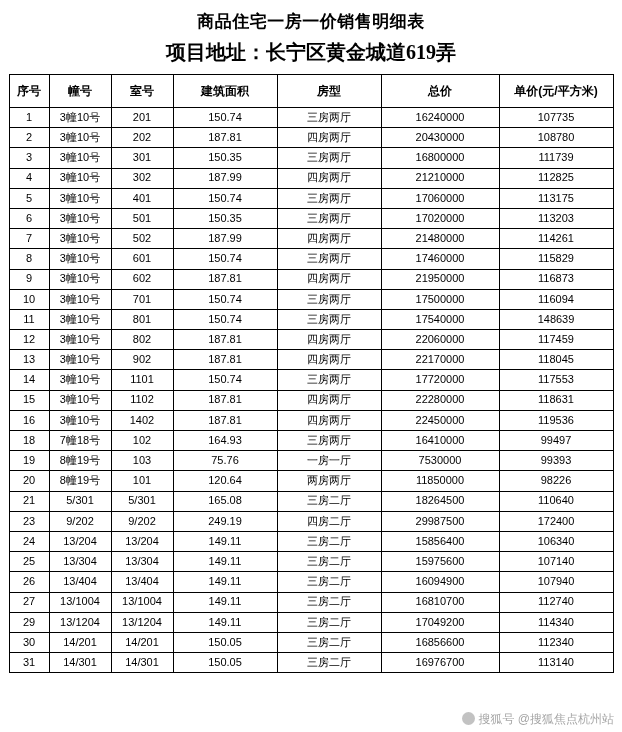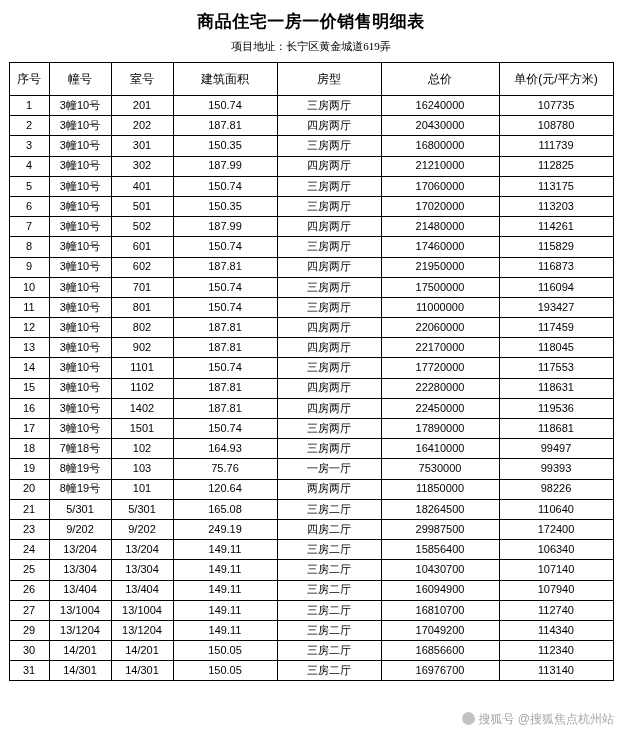--- a/index.html
+++ b/index.html
@@ -25,22 +25,22 @@
   .doc-title {
     text-align: center;
     font-size: 17px;
     font-weight: bold;
     letter-spacing: 0.5px;
     margin: 4px 0 6px 0;
     font-family: "Liberation Serif", serif;
   }
   .doc-subtitle {
     text-align: center;
-    font-size: 11px;
-    font-weight: normal;
+    font-size: 20px;
+    font-weight: bold;
     margin: 0 0 8px 0;
     font-family: "Liberation Serif", serif;
   }
   table.sales {
     border-collapse: collapse;
     width: 604px;
     margin: 0 auto;
     table-layout: fixed;
   }
   table.sales th, table.sales td {
@@ -49,21 +49,21 @@
     vertical-align: middle;
     font-size: 11px;
     line-height: 1.05;
     padding: 1px 0;
     font-family: "Liberation Sans", sans-serif;
     white-space: nowrap;
     overflow: hidden;
   }
   table.sales thead th {
     font-size: 12px;
-    font-weight: normal;
+    font-weight: bold;
     height: 28px;
     padding: 2px 0;
   }
   table.sales tbody td {
     height: 17.2px;
   }
   
   col.c0 { width: 40px; }
   col.c1 { width: 62px; }
   col.c2 { width: 62px; }
@@ -212,22 +212,22 @@
           <td>三房两厅</td>
           <td>17500000</td>
           <td>116094</td>
         </tr>
         <tr>
           <td>11</td>
           <td>3幢10号</td>
           <td>801</td>
           <td>150.74</td>
           <td>三房两厅</td>
-          <td>11000000</td>
-          <td>193427</td>
+          <td>17540000</td>
+          <td>148639</td>
         </tr>
         <tr>
           <td>12</td>
           <td>3幢10号</td>
           <td>802</td>
           <td>187.81</td>
           <td>四房两厅</td>
           <td>22060000</td>
           <td>117459</td>
         </tr>
@@ -259,29 +259,20 @@
           <td>118631</td>
         </tr>
         <tr>
           <td>16</td>
           <td>3幢10号</td>
           <td>1402</td>
           <td>187.81</td>
           <td>四房两厅</td>
           <td>22450000</td>
           <td>119536</td>
-        </tr>
-        <tr>
-          <td>17</td>
-          <td>3幢10号</td>
-          <td>1501</td>
-          <td>150.74</td>
-          <td>三房两厅</td>
-          <td>17890000</td>
-          <td>118681</td>
         </tr>
         <tr>
           <td>18</td>
           <td>7幢18号</td>
           <td>102</td>
           <td>164.93</td>
           <td>三房两厅</td>
           <td>16410000</td>
           <td>99497</td>
         </tr>
@@ -329,21 +320,21 @@
           <td>三房二厅</td>
           <td>15856400</td>
           <td>106340</td>
         </tr>
         <tr>
           <td>25</td>
           <td>13/304</td>
           <td>13/304</td>
           <td>149.11</td>
           <td>三房二厅</td>
-          <td>10430700</td>
+          <td>15975600</td>
           <td>107140</td>
         </tr>
         <tr>
           <td>26</td>
           <td>13/404</td>
           <td>13/404</td>
           <td>149.11</td>
           <td>三房二厅</td>
           <td>16094900</td>
           <td>107940</td>

